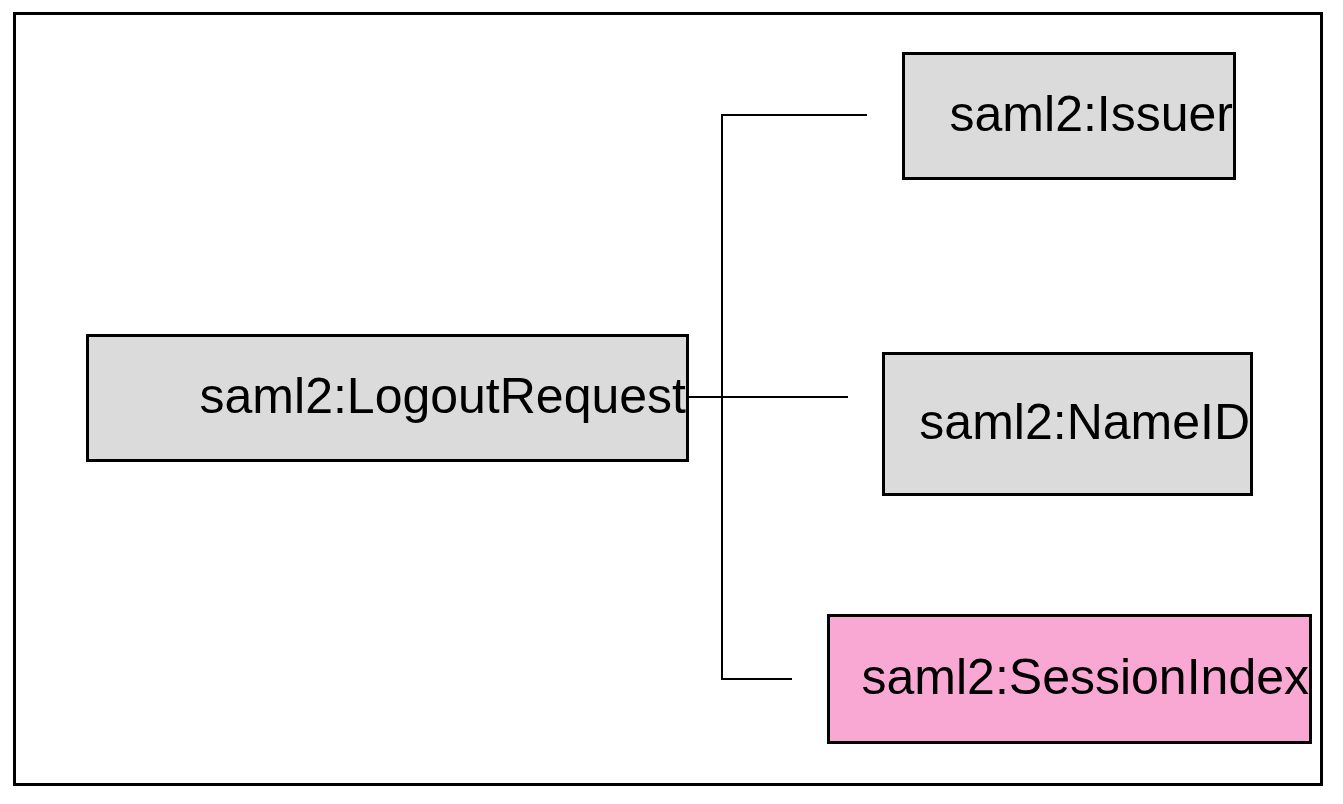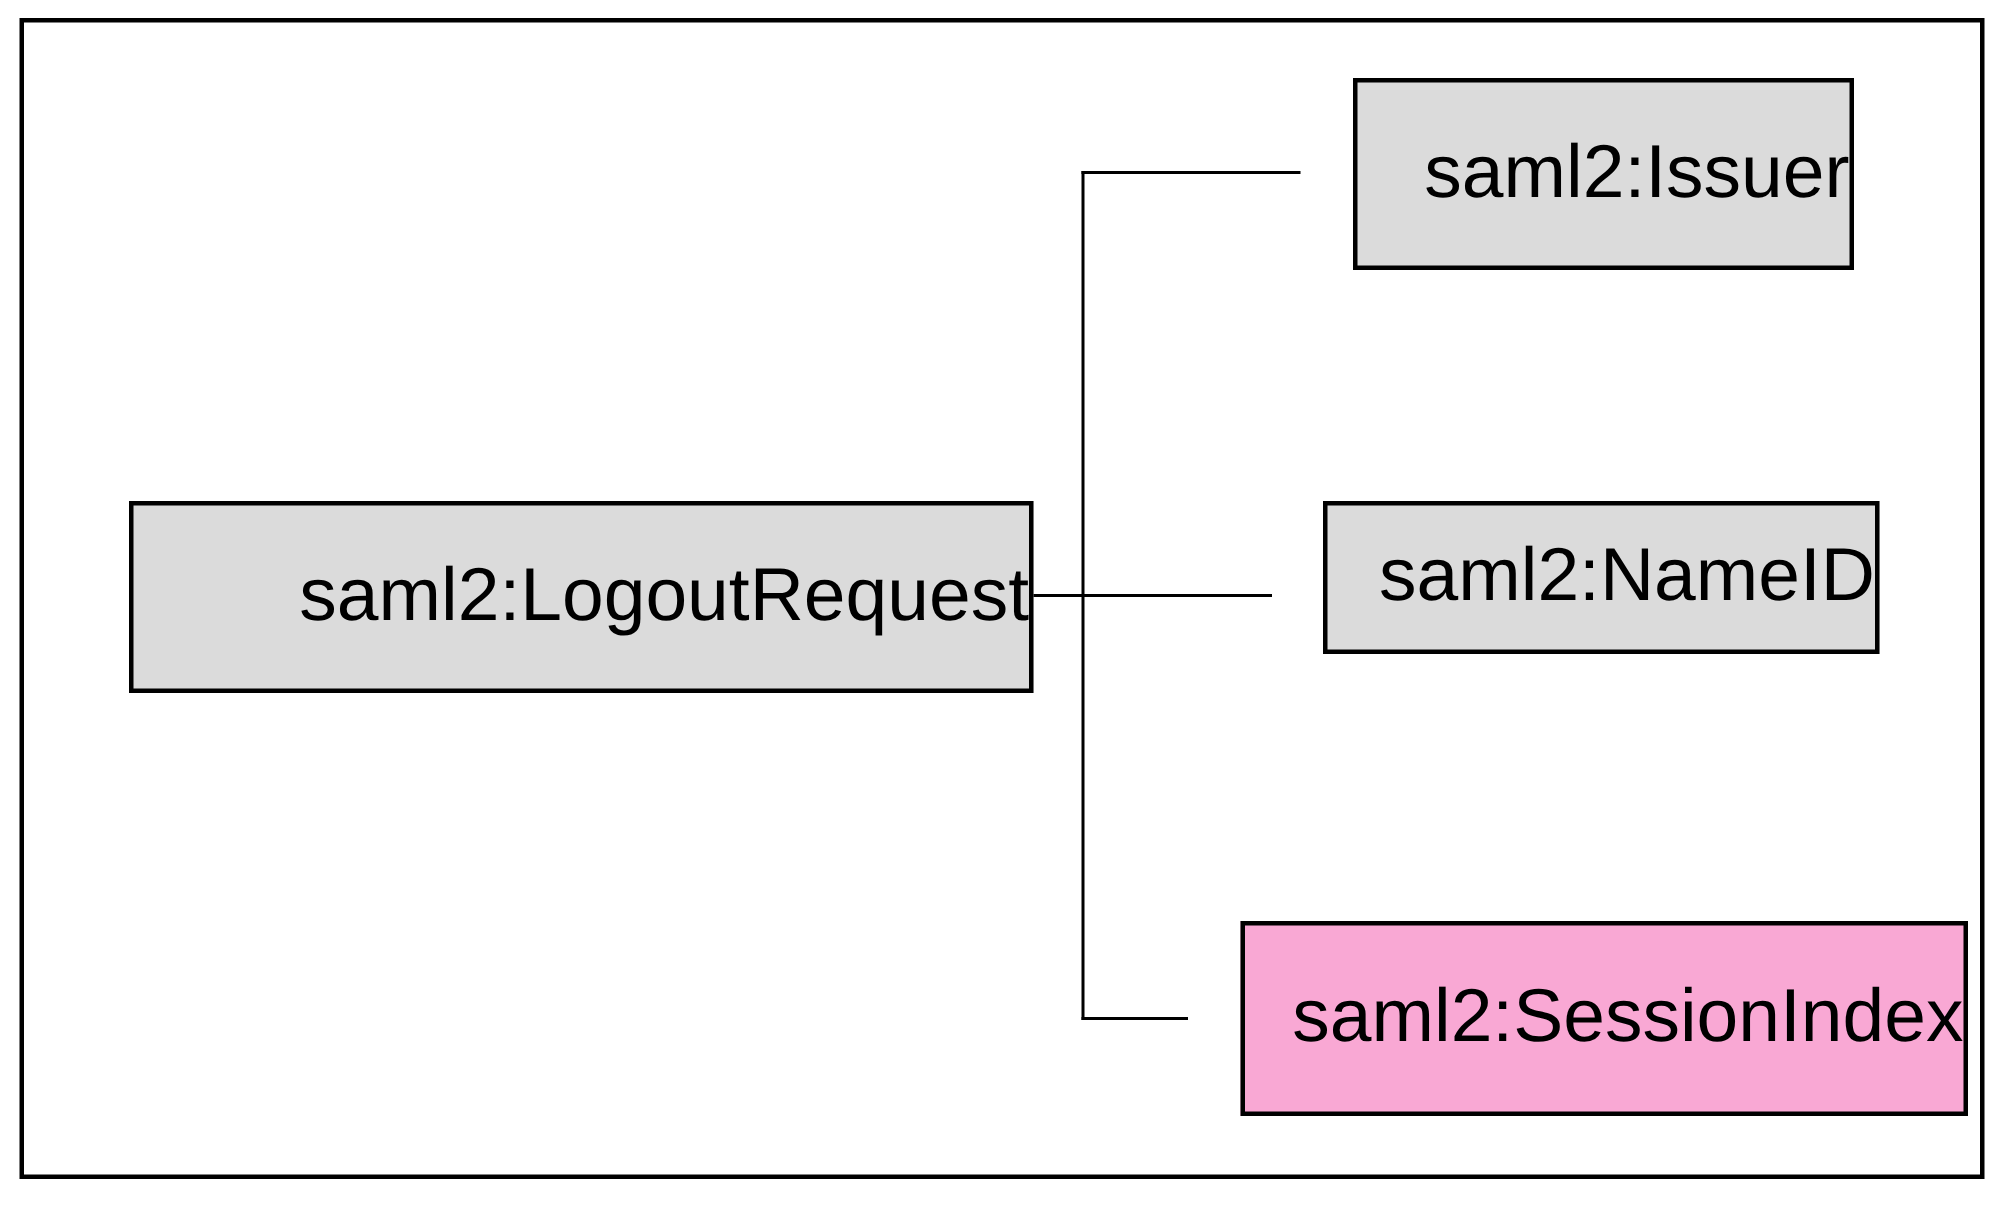--- a/index.html
+++ b/index.html
@@ -36,21 +36,21 @@
   }
   .node .label {
     font-size: 50px;
     line-height: 1;
     color: #000000;
     white-space: nowrap;
     padding-bottom: 4px;
   }
   .node-logout-request { left: 50px;  top: 334px; width: 603px; height: 128px; }
   .node-issuer         { left: 866px; top: 52px;  width: 334px; height: 128px; }
-  .node-name-id        { left: 846px; top: 334px; width: 371px; height: 102px; }
+  .node-name-id        { left: 846px; top: 352px; width: 371px; height: 144px; }
   .node-session-index  { left: 791px; top: 614px; width: 485px; height: 130px; }
   .line {
     position: absolute;
     background: #000000;
   }
   .line-trunk          { left: 721px; top: 114px; width: 2px;   height: 566px; }
   .line-mid-horizontal { left: 653px; top: 396px; width: 195px; height: 2px; }
   .line-top-horizontal { left: 721px; top: 114px; width: 146px; height: 2px; }
   .line-bot-horizontal { left: 721px; top: 678px; width: 71px;  height: 2px; }
 </style>

